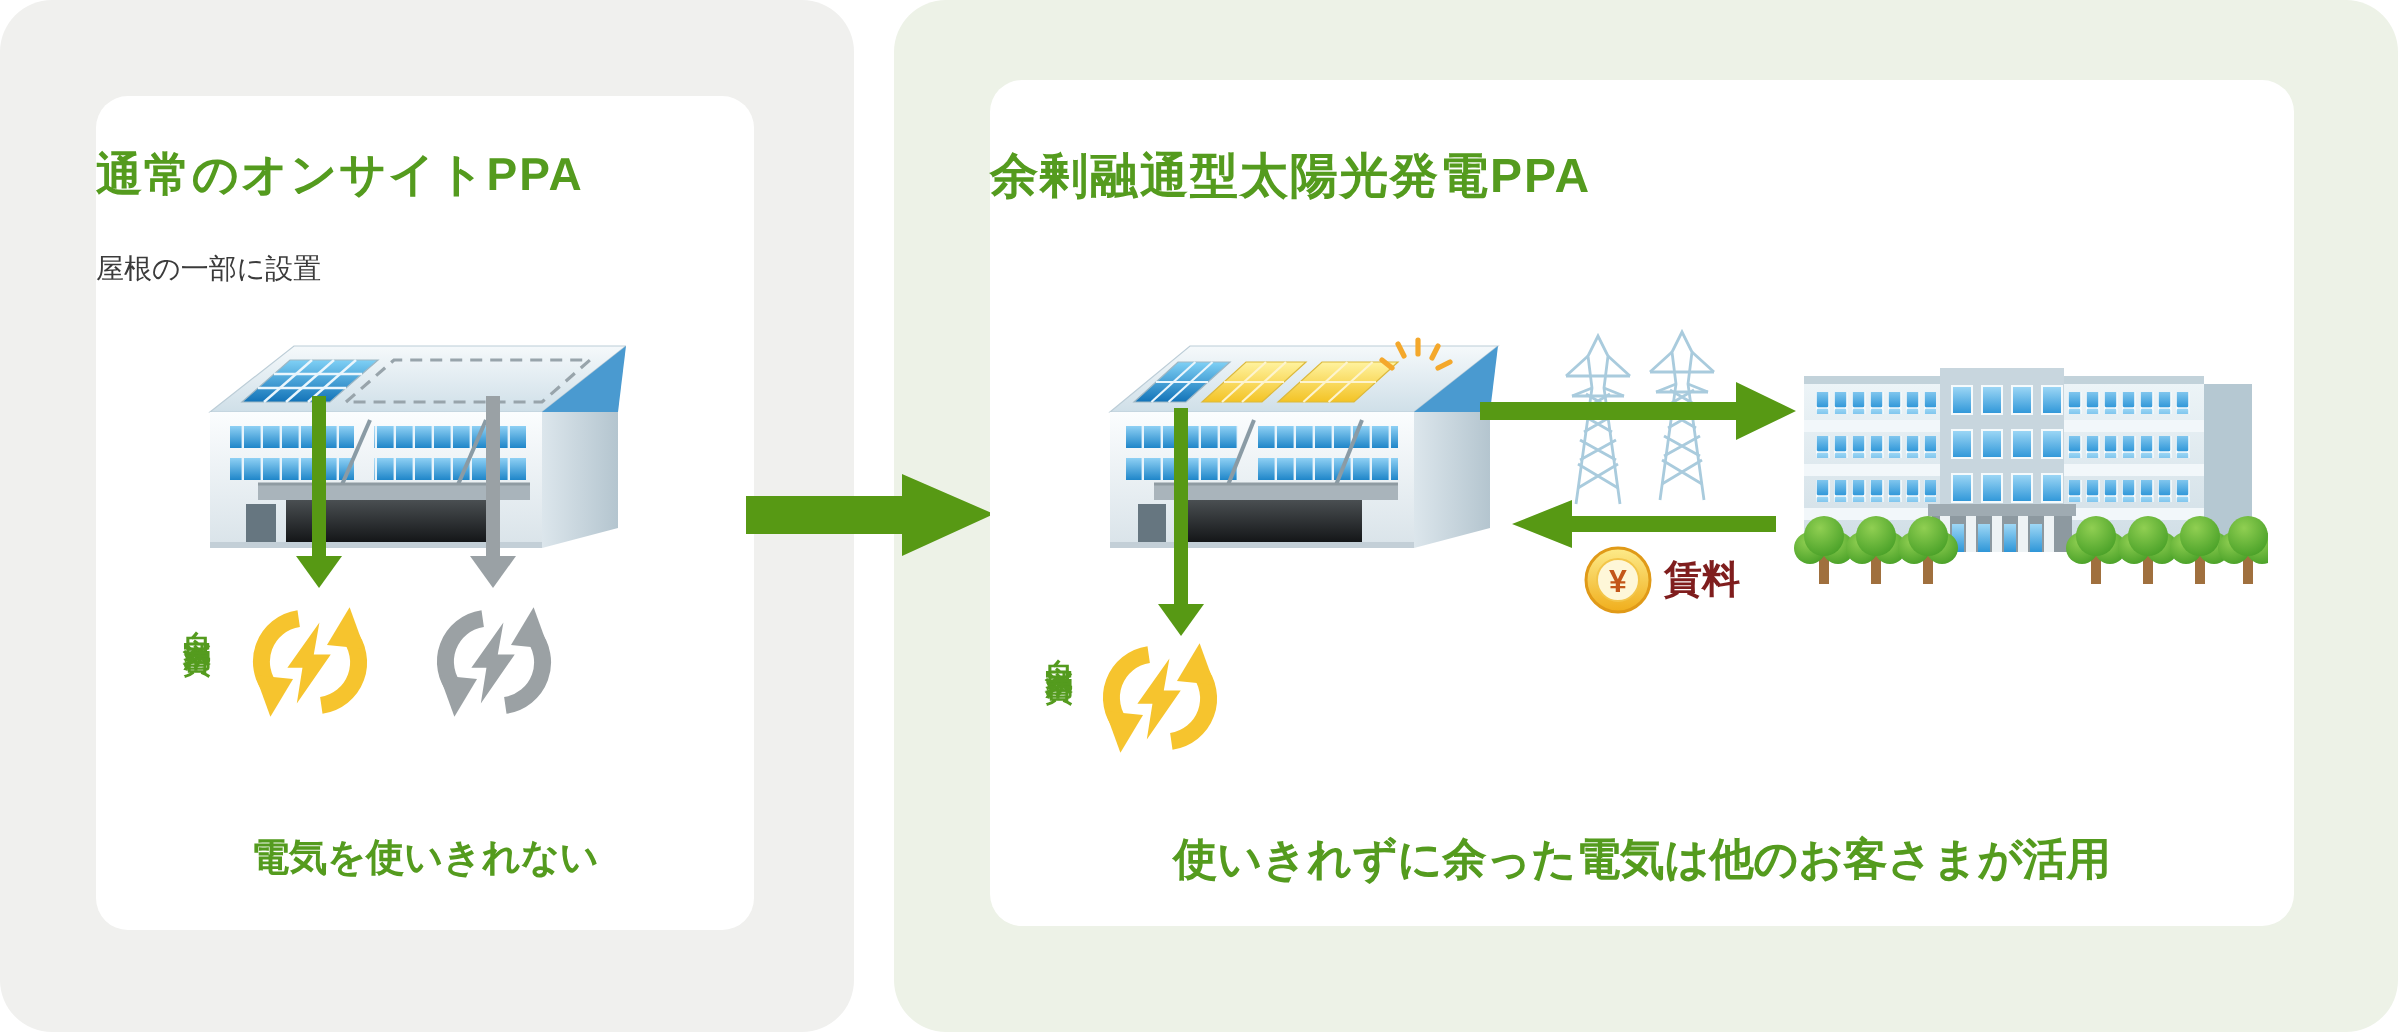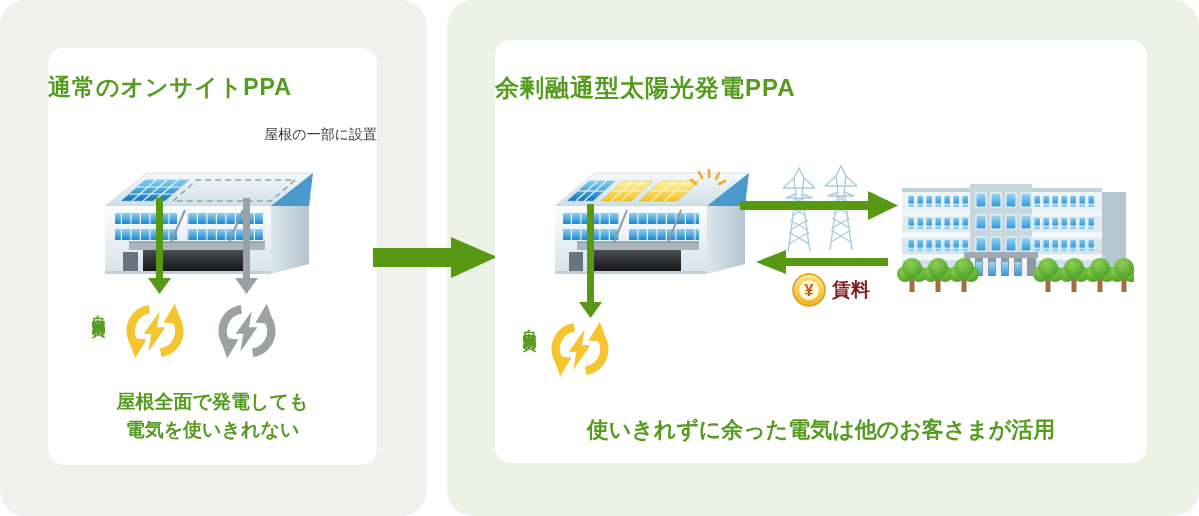--- a/index.html
+++ b/index.html
@@ -8,21 +8,21 @@
          font-family:"Liberation Sans","DejaVu Sans",sans-serif}
   .bg{position:absolute;top:0;height:516px;border-radius:26px}
   .left-bg{left:0;width:427px;background:#f0f0ee}
   .right-bg{left:447px;width:752px;background:#edf2e7}
   .card{position:absolute;background:#fff;border-radius:16px}
   .abs{position:absolute}
   .title{position:absolute;left:0;width:100%;text-align:left;color:#549b1e;
          font-weight:800;letter-spacing:1px}
   .left-card .title{top:24px;font-size:23px}
   .right-card .title{top:32px;font-size:24px}
-  .subtitle{position:absolute;left:0;width:100%;text-align:right;color:#3b3b3b;font-size:14px}
+  .subtitle{position:absolute;left:0;width:100%;text-align:left;color:#3b3b3b;font-size:14px}
   .left-card .subtitle{top:78px}
   .right-card .subtitle{top:87px}
   .vlabel{position:absolute;writing-mode:vertical-rl;text-orientation:upright;
           color:#549b1e;font-size:14px;font-weight:700;letter-spacing:3px;line-height:1}
   .caption{position:absolute;left:0;width:100%;text-align:center;color:#549b1e;
            font-weight:800;line-height:1.45}
   .left-card .caption{font-size:19px}
   .right-card .caption{font-size:22px}
   .rent{position:absolute;color:#7f1d1d;font-size:19px;font-weight:800}
 </style>
@@ -127,21 +127,21 @@
       <g fill="none" stroke="#9ba1a4" stroke-width="9">
         <path d="M29,12 A23,23 0 0 0 15,50"></path>
         <path d="M41,58 A23,23 0 0 0 55,20"></path>
       </g>
       <polygon points="6,42 26,44 14,64" fill="#9ba1a4"></polygon>
       <polygon points="64,28 44,26 56,6" fill="#9ba1a4"></polygon>
       <polygon points="40,14 23,38 31,38 28,57 46,31 37,31" fill="#9ba1a4"></polygon>
     </svg>
 
     <p class="caption" style="top:340px">
-      <span>屋根全面で発電しても</span><br>
+      <br>
       <span>電気を使いきれない</span>
     </p>
   </section>
 
   <svg class="abs" style="left:373px;top:231px" width="126" height="52" viewBox="0 0 126 52">
     <polygon points="0,17 78,17 78,6 124,26 78,47 78,36 0,36" fill="#579914"></polygon>
   </svg>
 
   <section class="card right-card" style="left:495px;top:40px;width:652px;height:423px">
 

